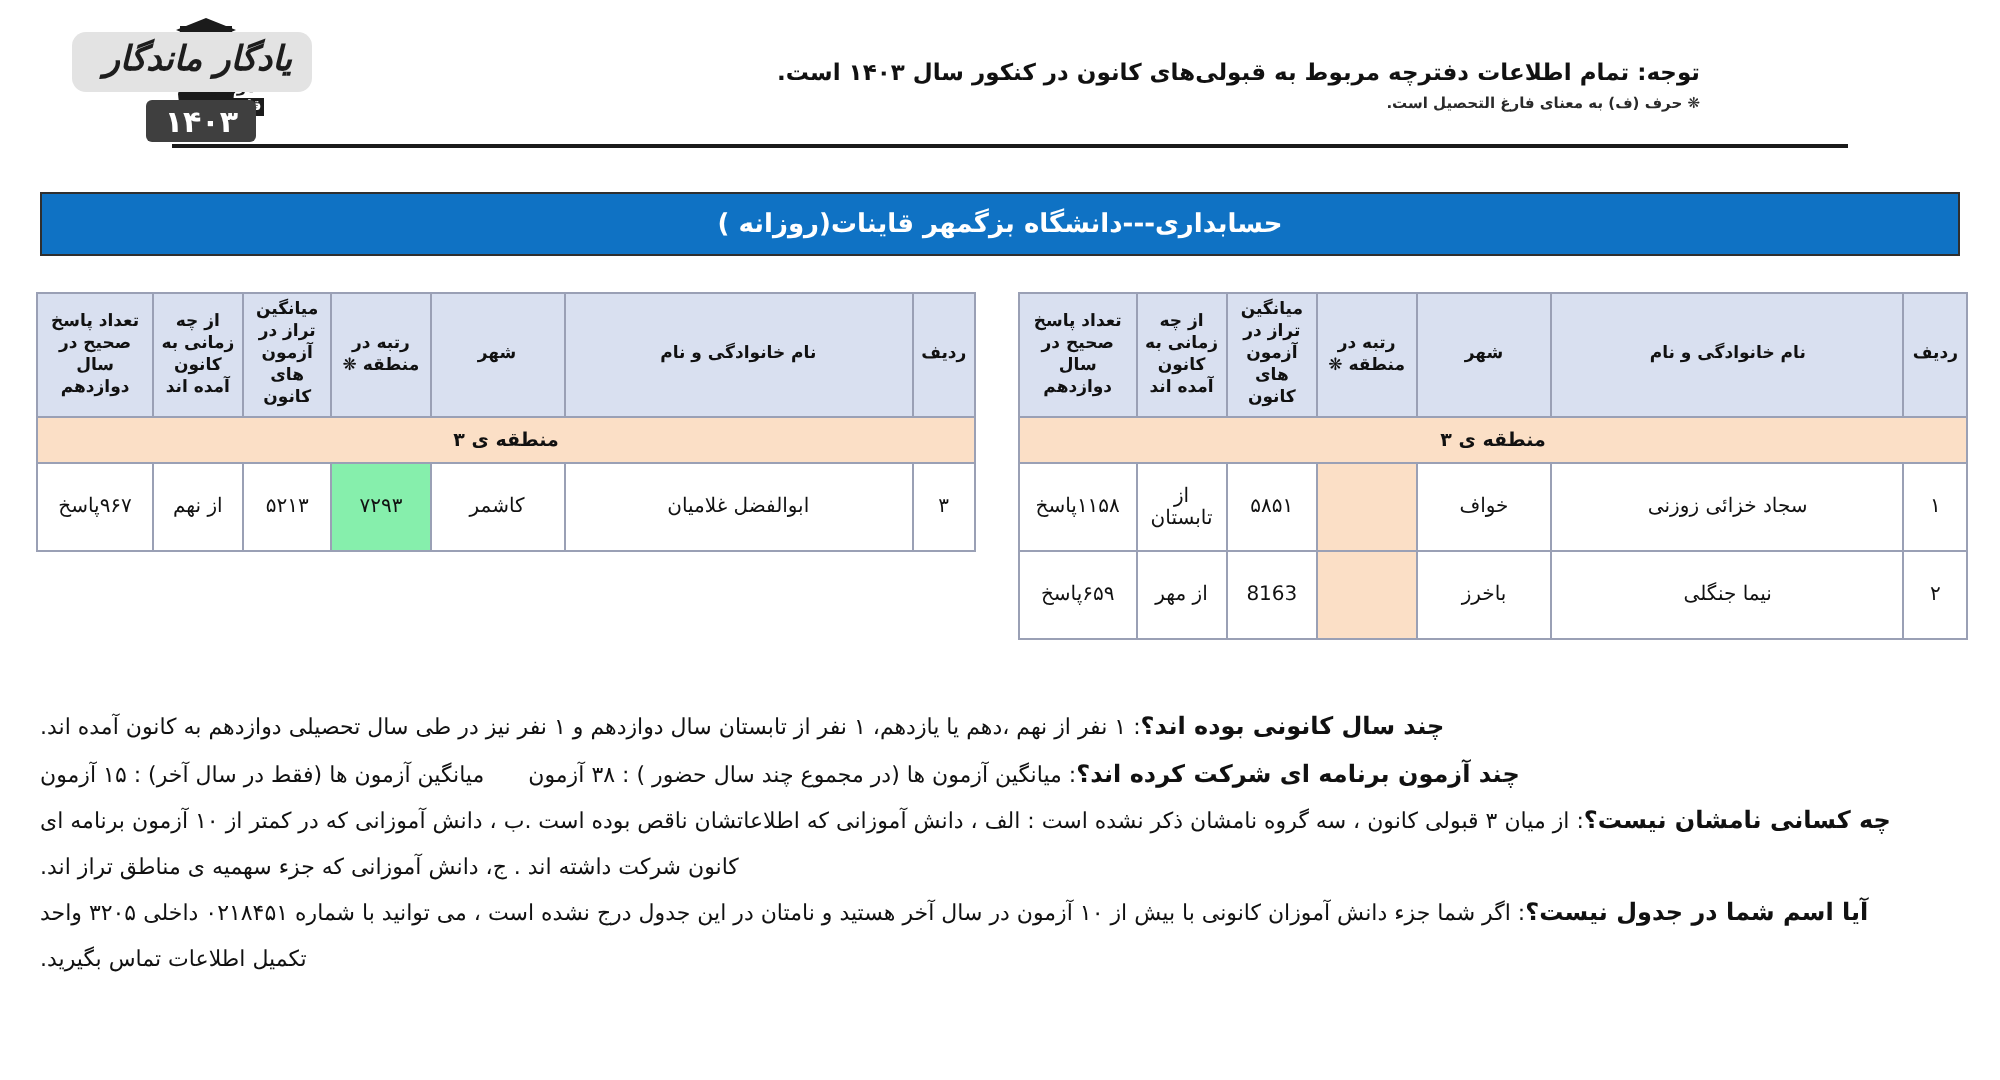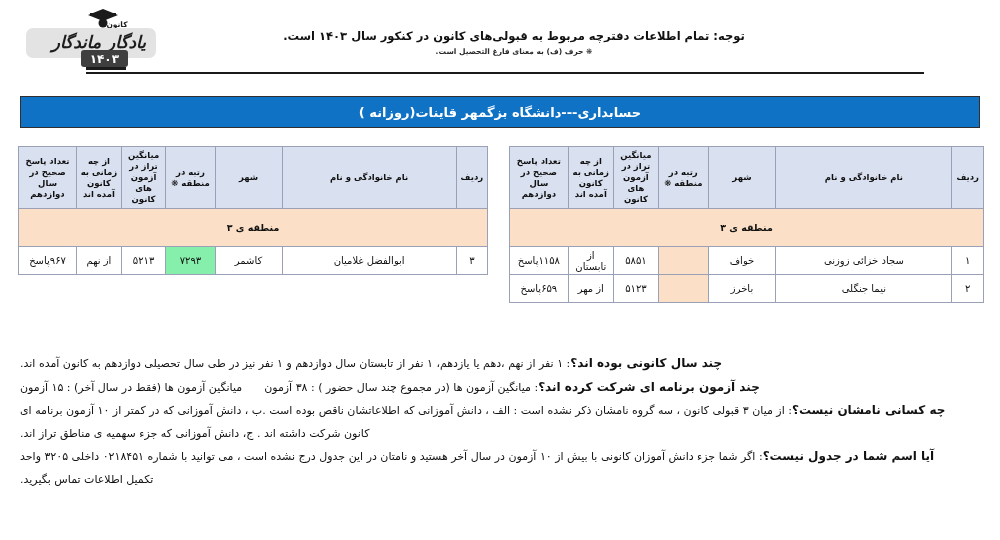--- a/index.html
+++ b/index.html
@@ -38,47 +38,47 @@
     font-size: 7.5px; line-height: 9.5px; font-weight: bold;
     color: #1b1b1b; white-space: nowrap;
   }
   .logo-words span.inv {
     background: #1b1b1b; color: #ffffff; width: 30px; text-align: center;
     font-size: 7px; line-height: 9px;
   }
 
   .notice {
     position: absolute; right: 150px; top: 28px; width: 672px;
-    text-align: center;
+    text-align: right;
   }
   .notice-main {
     font-size: 11.5px; font-weight: bold; color: #111; line-height: 16px;
   }
   .notice-sub {
     font-size: 7.5px; font-weight: bold; color: #2a2a2a; line-height: 12px;
     margin-top: 2px;
   }
 
   .logo-right {
     position: absolute; left: 20px; top: 16px;
     width: 136px; height: 56px;
   }
   .yadegar-pill {
-    position: absolute; right: 0; top: 12px;
+    position: absolute; right: 0; top: 0;
     background: #e3e3e3; border-radius: 7px;
-    padding: 4px 10px 6px 26px;
+    padding: 4px 10px 6px 16px;
   }
   .yadegar-text {
     font-size: 17px; font-weight: bold; color: #1d1d1d;
     font-style: italic; letter-spacing: -0.5px; white-space: nowrap;
   }
   .yadegar-year {
     position: absolute; right: 28px; top: 34px;
     background: #3f3f3f; color: #ffffff;
-    font-size: 12px; font-weight: bold;
+    font-size: 15px; font-weight: bold;
     padding: 1.5px 9px; border-radius: 3px; letter-spacing: 1px;
   }
 
   
   .title-bar {
     position: absolute; left: 20px; top: 96px;
     width: 960px; height: 32px;
     background: #0f72c4;
     border: 1px solid #2f2f2f;
     display: flex; align-items: center; justify-content: center;
@@ -104,24 +104,24 @@
     text-align: center; vertical-align: middle;
     font-size: 9.5px; color: #111; padding: 1px 2px;
   }
   table.ranktable thead th {
     background: #d9e0f0;
     font-weight: bold; font-size: 8.5px; line-height: 11px;
     height: 62px; padding: 3px 2px;
   }
   .band td {
     background: #fbdfc6;
-    font-weight: bold; font-size: 11.5px; height: 38px;
+    font-weight: bold; font-size: 11.5px; height: 23px;
     border-color: #c9ad95;
   }
-  tbody tr.datarow td { height: 28px; font-size: 10px; }
+  tbody tr.datarow td { height: 44px; font-size: 10px; }
   td.c-name { text-align: right; padding-right: 10px; font-size: 10px; }
   td.c-rank { background: #86efac; font-size: 10.5px; }
   td.c-rank.empty { background: #fbdfc6; }
 
   
   col.w-radif { width: 7%; }
   col.w-name  { width: 39%; }
   col.w-city  { width: 15%; }
   col.w-rank  { width: 11%; }
   col.w-traz  { width: 10%; }
@@ -223,21 +223,21 @@
             <td class="c-rank empty"></td>
             <td>۵۸۵۱</td>
             <td>از تابستان</td>
             <td>۱۱۵۸پاسخ</td>
           </tr>
           <tr class="datarow">
             <td>۲</td>
             <td class="c-name">نیما جنگلی</td>
             <td>باخرز</td>
             <td class="c-rank empty"></td>
-            <td>۵۱۲۳</td>
+            <td>8163</td>
             <td>از مهر</td>
             <td>۶۵۹پاسخ</td>
           </tr>
         </tbody>
       </table>
     </div>
 
     <div class="tbl-wrap left">
       <table class="ranktable">
         <colgroup>

